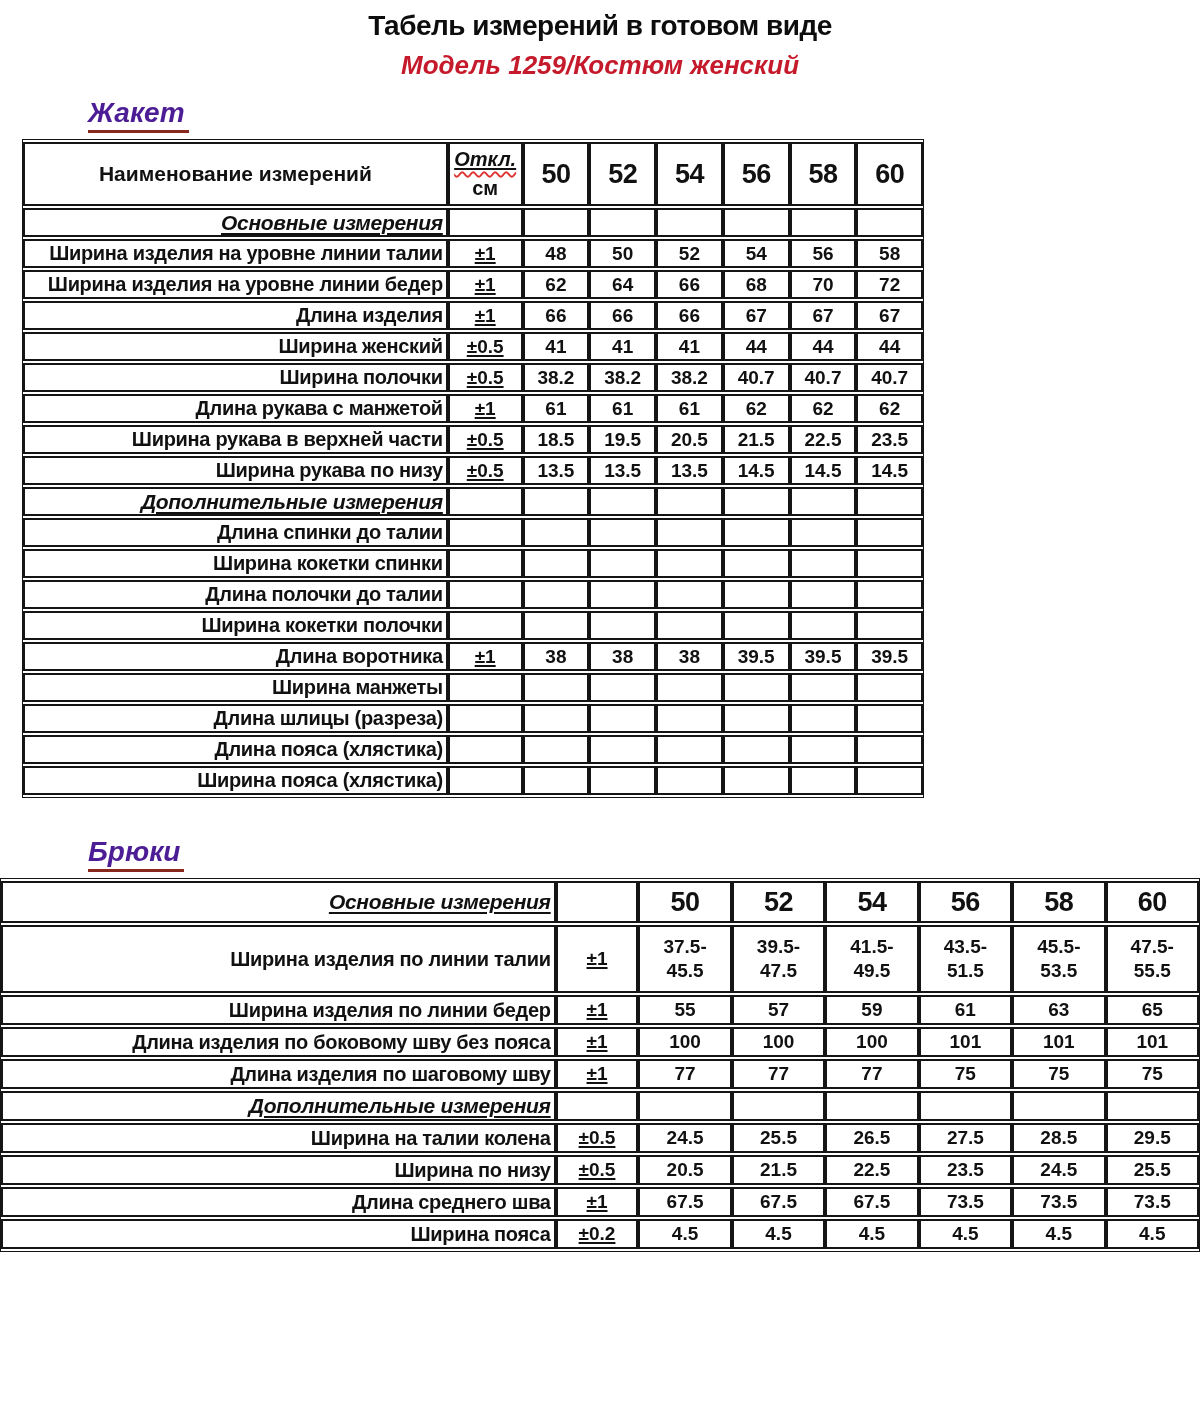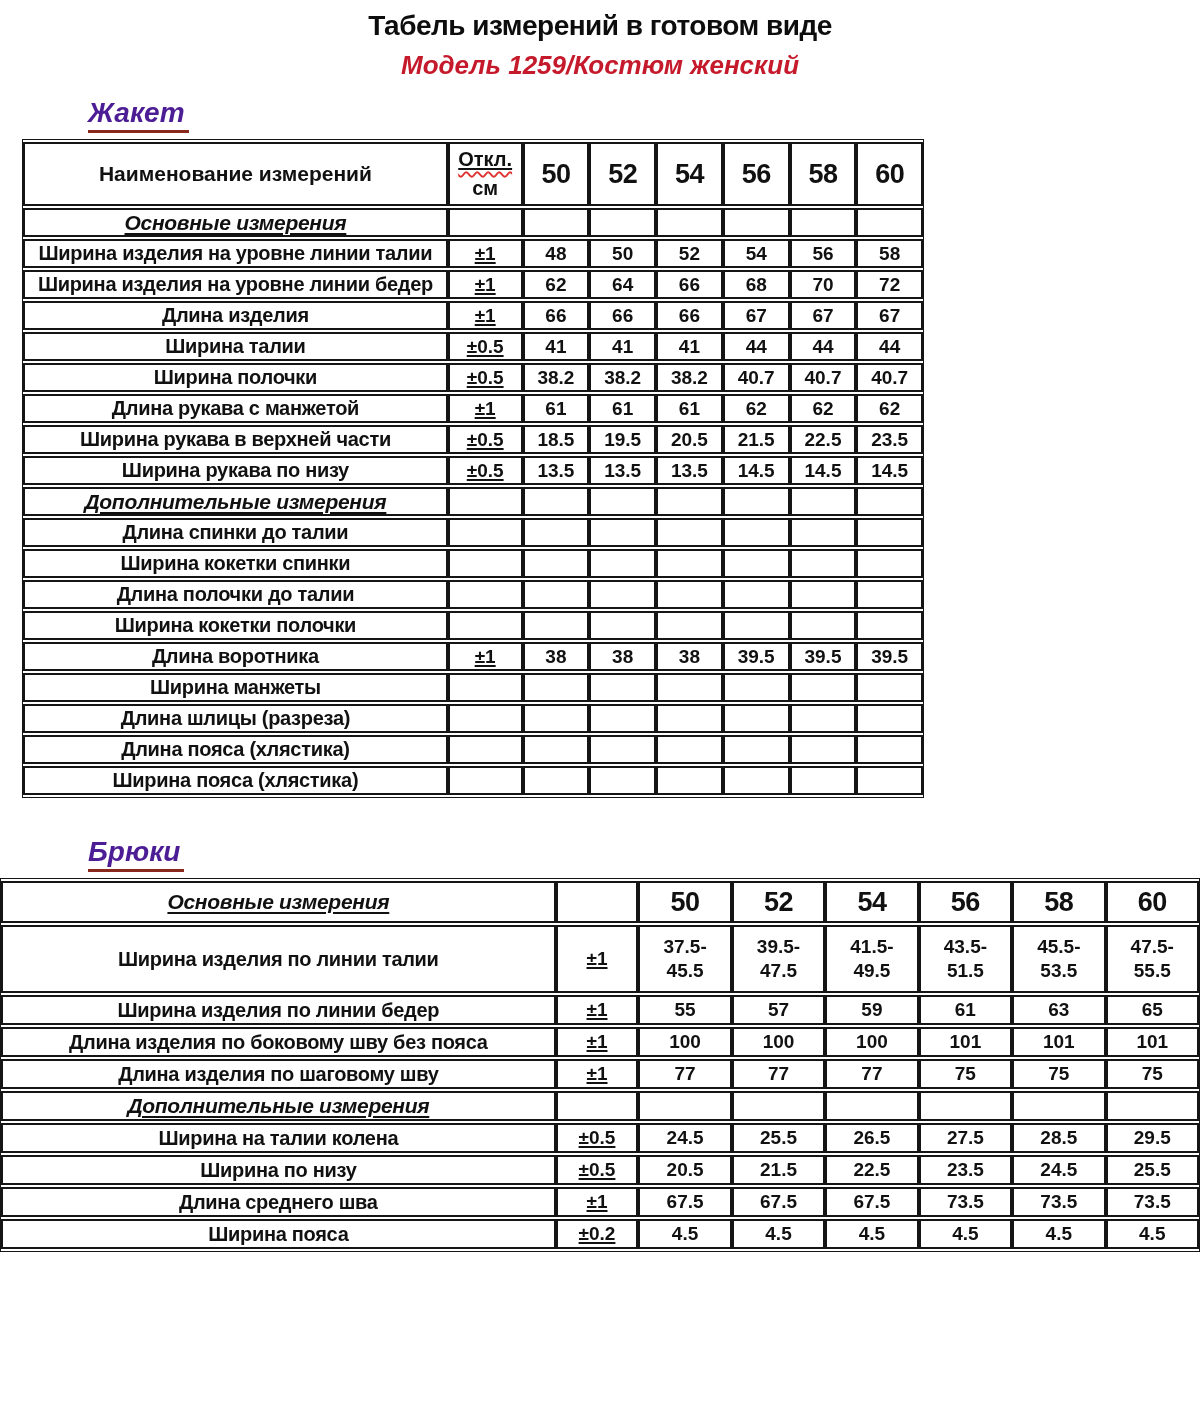--- a/index.html
+++ b/index.html
@@ -57,21 +57,21 @@
   }
   
   .jacket-table td { height:29px; }
   .jacket-table tr.head td { height:64px; }
   
   .trousers-table td { height:30px; }
   .trousers-table tr.head td { height:42px; }
   .trousers-table tr.tall td { height:68px; }
 
   td.lbl {
-    text-align:center;
+    text-align:right;
     font-weight:bold;
     font-size:20px;
     letter-spacing:-0.3px;
     white-space:nowrap;
   }
   td.lbl.section {
     font-size:21px;
     font-style:italic;
   }
   td.lbl.section .su {
@@ -115,20 +115,21 @@
   }
   .u-solid {
     text-decoration:underline solid #111;
     text-decoration-thickness:1.5px;
     text-underline-offset:2px;
   }
   .u-wavy {
     text-decoration:underline wavy #e03131;
     text-decoration-thickness:1.5px;
     text-underline-offset:5px;
+    font-style:italic;
   }
 </style>
 </head>
 <body>
 
 <div class="doc-title">Табель измерений в готовом виде</div>
 <div class="doc-subtitle">Модель 1259/Костюм женский</div>
 
 <div class="section-heading"><span class="hu">Жакет</span></div>
 
@@ -193,21 +194,21 @@
         <td class="lbl">Длина изделия</td>
         <td class="dev"><span>±1</span></td>
         <td class="val">66</td>
         <td class="val">66</td>
         <td class="val">66</td>
         <td class="val">67</td>
         <td class="val">67</td>
         <td class="val">67</td>
       </tr>
       <tr>
-        <td class="lbl">Ширина талии</td>
+        <td class="lbl">Ширина женский</td>
         <td class="dev"><span>±0.5</span></td>
         <td class="val">41</td>
         <td class="val">41</td>
         <td class="val">41</td>
         <td class="val">44</td>
         <td class="val">44</td>
         <td class="val">44</td>
       </tr>
       <tr>
         <td class="lbl">Ширина полочки</td>

